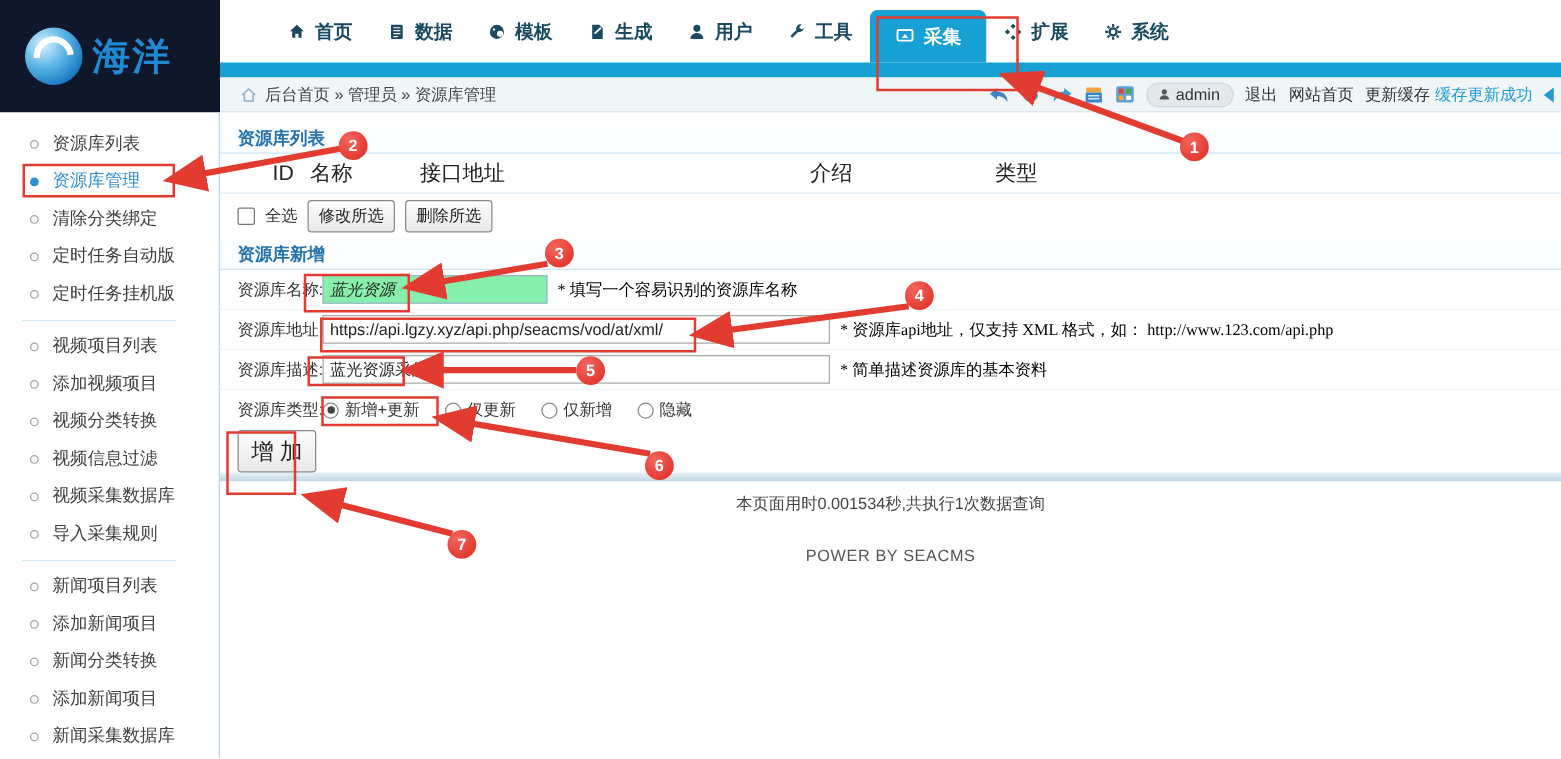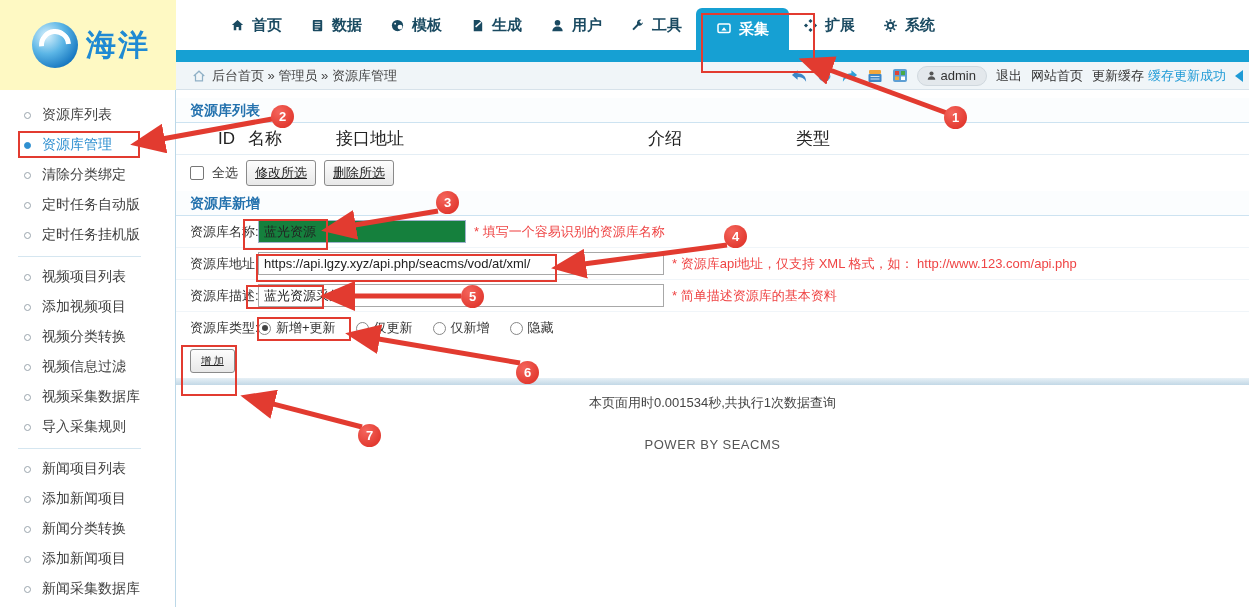--- a/index.html
+++ b/index.html
@@ -1,21 +1,21 @@
 <!DOCTYPE html>
 <html><head>
 <meta charset="utf-8">
 <style>
   * { margin:0; padding:0; box-sizing:border-box; }
   body { font-family:"Liberation Sans","DejaVu Sans",sans-serif; }
   .page { width:1249px; height:607px; position:relative; background:#fff; overflow:hidden; }
 
   
   .header { display:flex; height:90px; }
-  .logo-panel { width:176px; height:90px; background:#fef9c3; display:flex; align-items:center; padding-left:32px; gap:8px; }
+  .logo-panel { width:176px; height:90px; background:#0f172a; display:flex; align-items:center; padding-left:20px; gap:8px; }
   .logo-circle { width:46px; height:46px; border-radius:50%; position:relative; flex-shrink:0;
     background:radial-gradient(circle at 32% 30%, #d9f1fc 0%, #5cb6e6 40%, #1576c0 78%, #0a5da9 100%); }
   .logo-circle::after { content:""; position:absolute; top:7px; left:7px; width:22px; height:22px; border-radius:50%;
     border:5px solid #fff; border-left-color:transparent; border-bottom-color:transparent; transform:rotate(-50deg); }
   .logo-text { font-size:30px; font-weight:bold; color:#1f8ad3; letter-spacing:2px; }
 
   .header-right { flex:1; display:flex; flex-direction:column; }
   .nav-row { height:50px; background:#fff; display:flex; align-items:flex-end; padding-left:40px; }
   .nav-item { display:flex; align-items:center; gap:7px; padding:0 14px; height:50px; font-size:15px; font-weight:bold;
     color:#1a4a61; cursor:pointer; white-space:nowrap; }
@@ -46,28 +46,28 @@
   .section-head { height:25px; line-height:25px; padding-left:14px; color:#2472ae; font-weight:bold; font-size:14px;
     border-bottom:1px solid #cde3f1; background:#fbfdfe; }
   .section-head.first { margin-top:8px; }
   .table-header { height:32px; display:flex; align-items:center; padding-left:42px; font-size:17px; color:#222;
     border-bottom:1px solid #e4eef5; }
   .col-id { width:30px; } .col-name { width:88px; } .col-api { width:312px; } .col-intro { width:148px; } .col-type { flex:1; }
   .check-row { height:36px; display:flex; align-items:center; padding-left:14px; gap:8px; }
   .checkbox { width:14px; height:14px; border:1px solid #777; background:#fff; border-radius:2px; cursor:pointer; }
   .check-label { font-size:13px; color:#333; }
   .btn { font-size:13px; color:#222; padding:3px 8px; border:1px solid #8a8a8a; border-radius:3px;
-    background:linear-gradient(#fdfdfd,#e8e8e8); cursor:pointer; font-family:inherit;text-decoration:underline; }
+    background:linear-gradient(#fdfdfd,#e8e8e8); cursor:pointer; font-family:inherit; }
   .form-row { height:32px; display:flex; align-items:center; padding-left:14px; font-size:13px; color:#333;
     border-bottom:1px solid #f0f5f9; }
   .form-label { width:68px; white-space:nowrap; flex-shrink:0; }
   .inp { height:23px; border:1px solid #a8a8a8; font-size:13px; padding:0 5px; font-family:inherit; color:#222; background:#fff; }
-  .inp.name { width:208px; background:#15803d; border-color:#9fb2cc; }
+  .inp.name { width:180px; background:#86efac; border-color:#9fb2cc;font-style:italic; }
   .inp.wide { width:406px; }
-  .hint { margin-left:8px; color:#ef4444; white-space:nowrap; }
+  .hint { margin-left:8px; color:#000000; white-space:nowrap;font-family:Liberation Serif, serif; }
   .radio-group { display:flex; align-items:center; gap:20px;justify-content:center; }
   .radio-opt { display:flex; align-items:center; gap:5px; cursor:pointer; }
   .radio { width:13px; height:13px; border:1px solid #888; border-radius:50%; background:#fff; position:relative; flex-shrink:0; }
   .radio.checked::after { content:""; position:absolute; top:2.5px; left:2.5px; width:6px; height:6px; border-radius:50%; background:#444; }
   .submit-row { height:34px; display:flex; align-items:center; padding-left:14px; }
   .divider-bar { height:7px; background:linear-gradient(#e7f0f6,#c2d8e6); margin-top:0; }
   .footer-stats { text-align:center; font-size:13px; color:#444; margin-top:9px; }
   .footer-power { text-align:center; font-size:13px; color:#555; margin-top:25px; letter-spacing:0.5px; }
 
   
@@ -326,21 +326,21 @@
               <span class="radio"></span>
               <span>仅新增</span>
             </span>
           <span class="radio-opt">
               <span class="radio"></span>
               <span>隐藏</span>
             </span>
         </div>
       </div>
       <div class="submit-row">
-        <button class="btn" style="font-size:10px; padding:4px 10px;">增 加</button>
+        <button class="btn" style="font-size:18px; padding:4px 10px;">增 加</button>
       </div>
       <div class="divider-bar"></div>
       <div class="footer-stats">本页面用时0.001534秒,共执行1次数据查询</div>
       <div class="footer-power">POWER BY SEACMS</div>
     </div>
   </div>
 
   <svg class="overlay-svg" width="1249" height="607" viewBox="0 0 1249 607">
     <defs>
       <marker id="ah" markerWidth="7" markerHeight="6" refX="5" refY="3" orient="auto">

